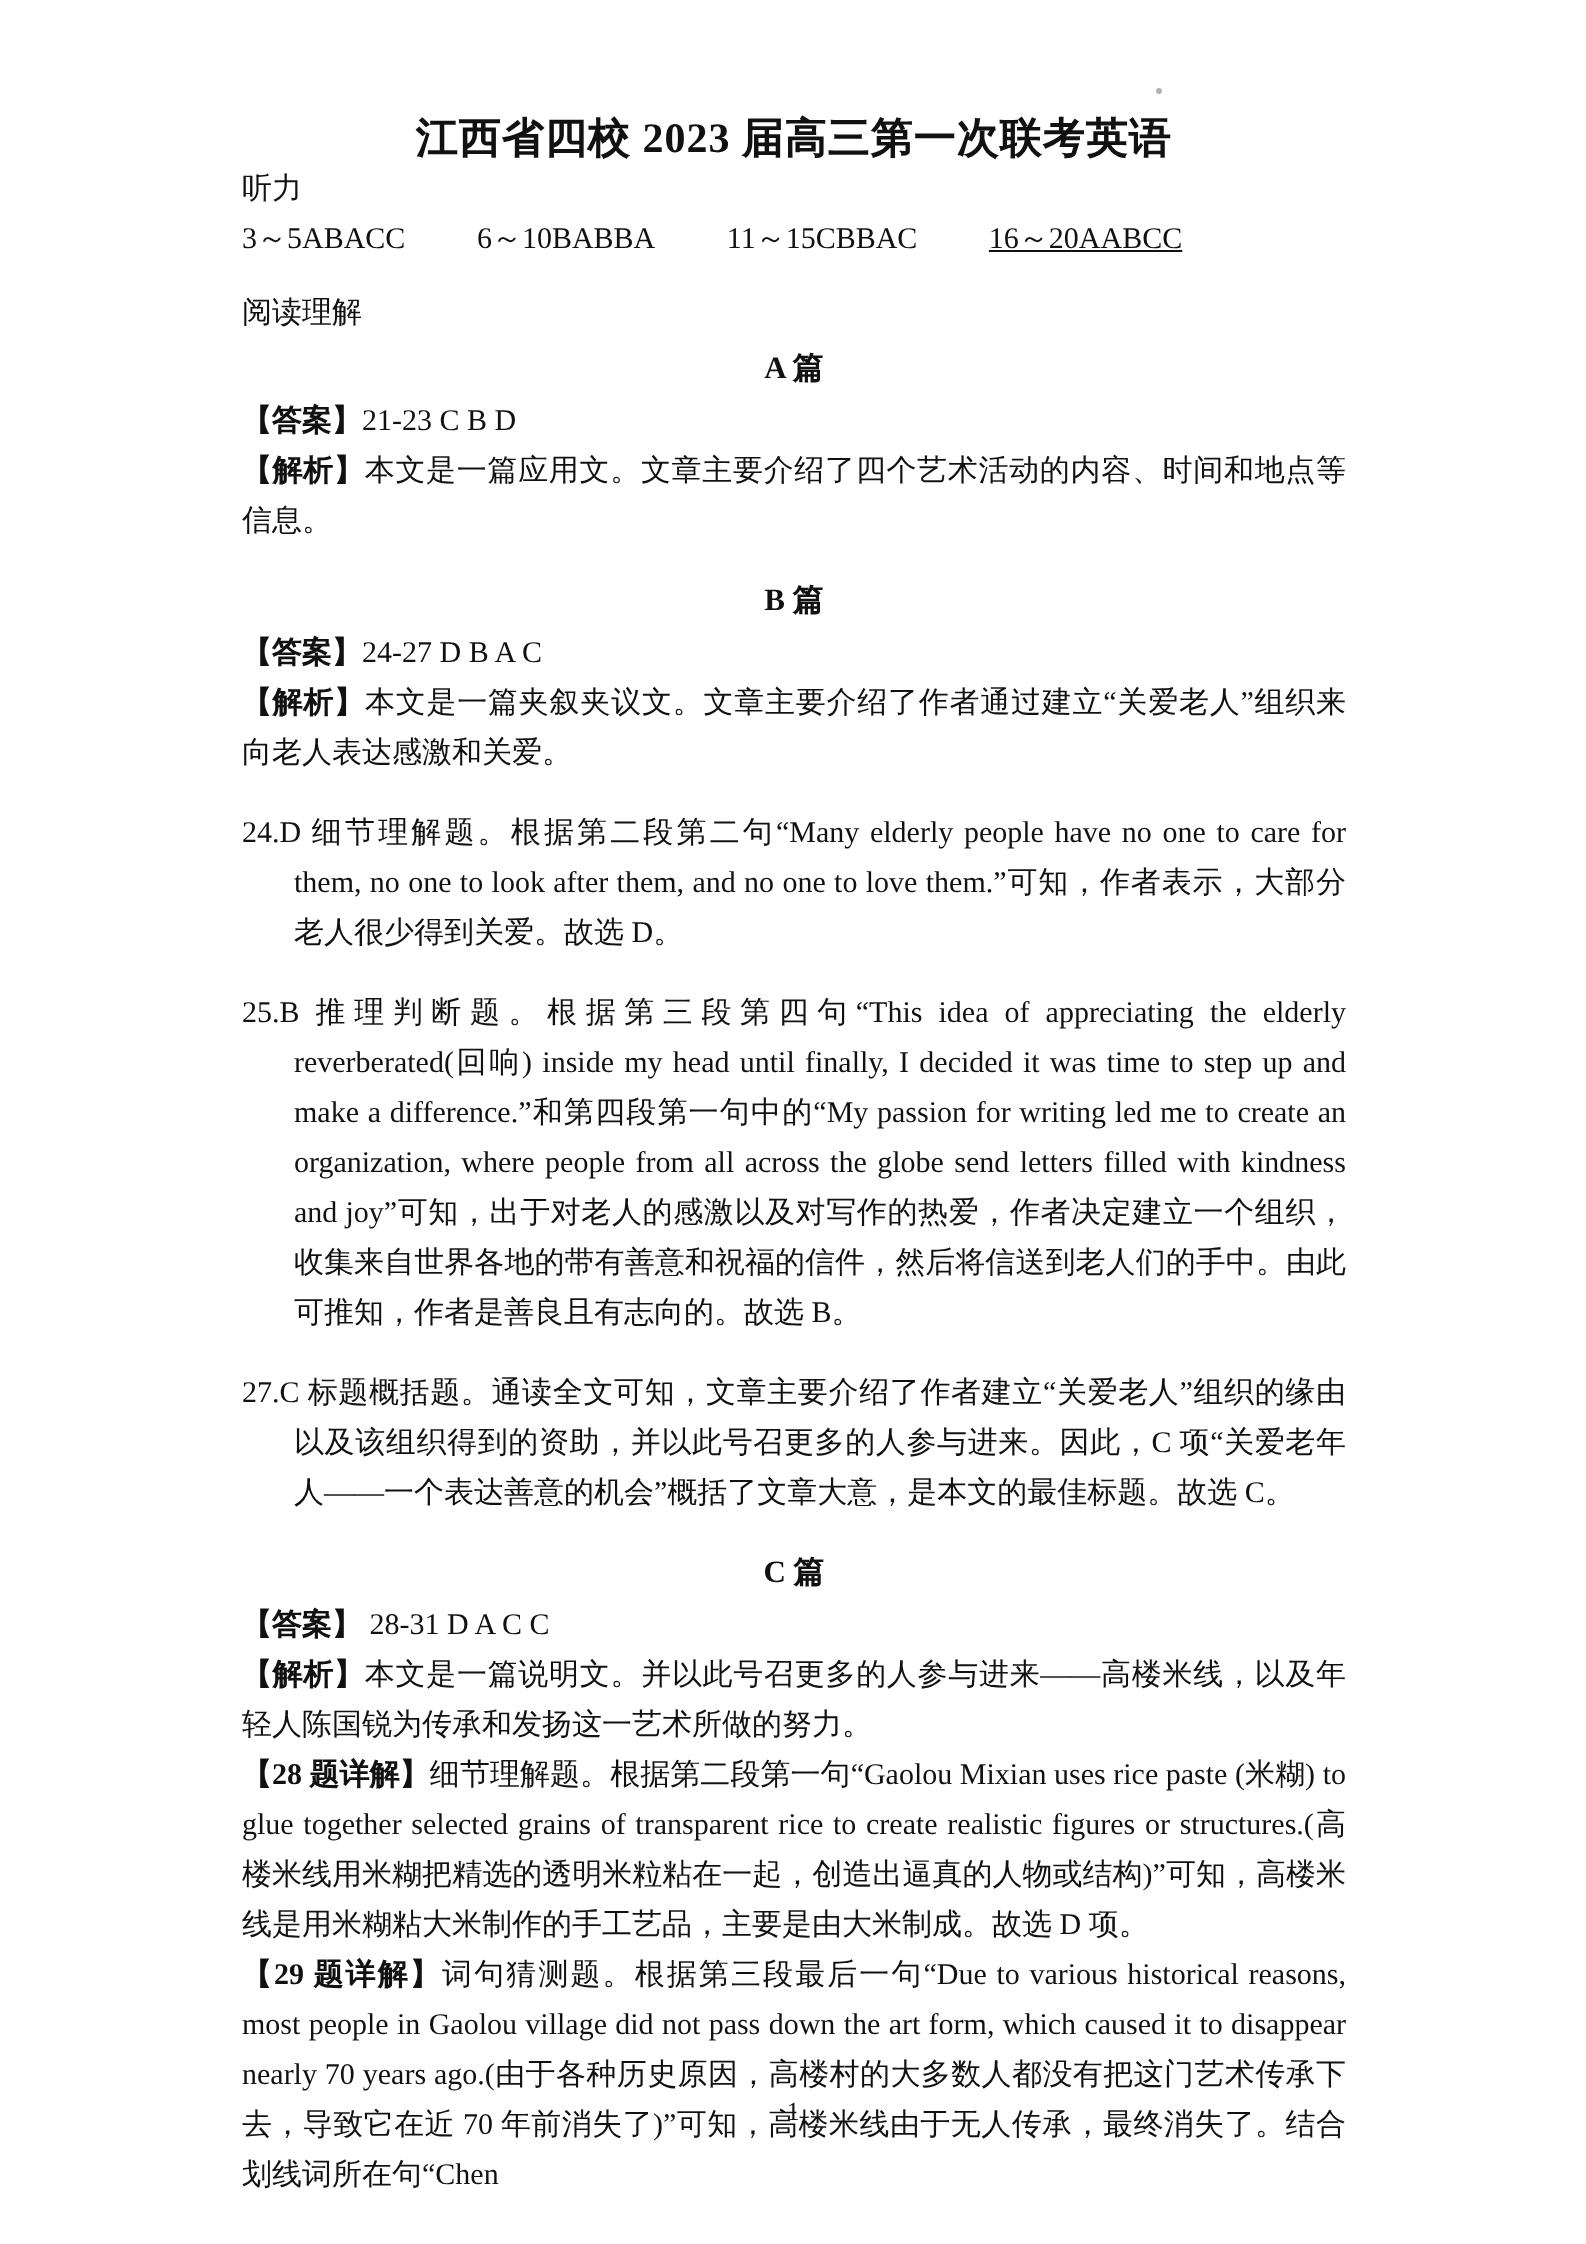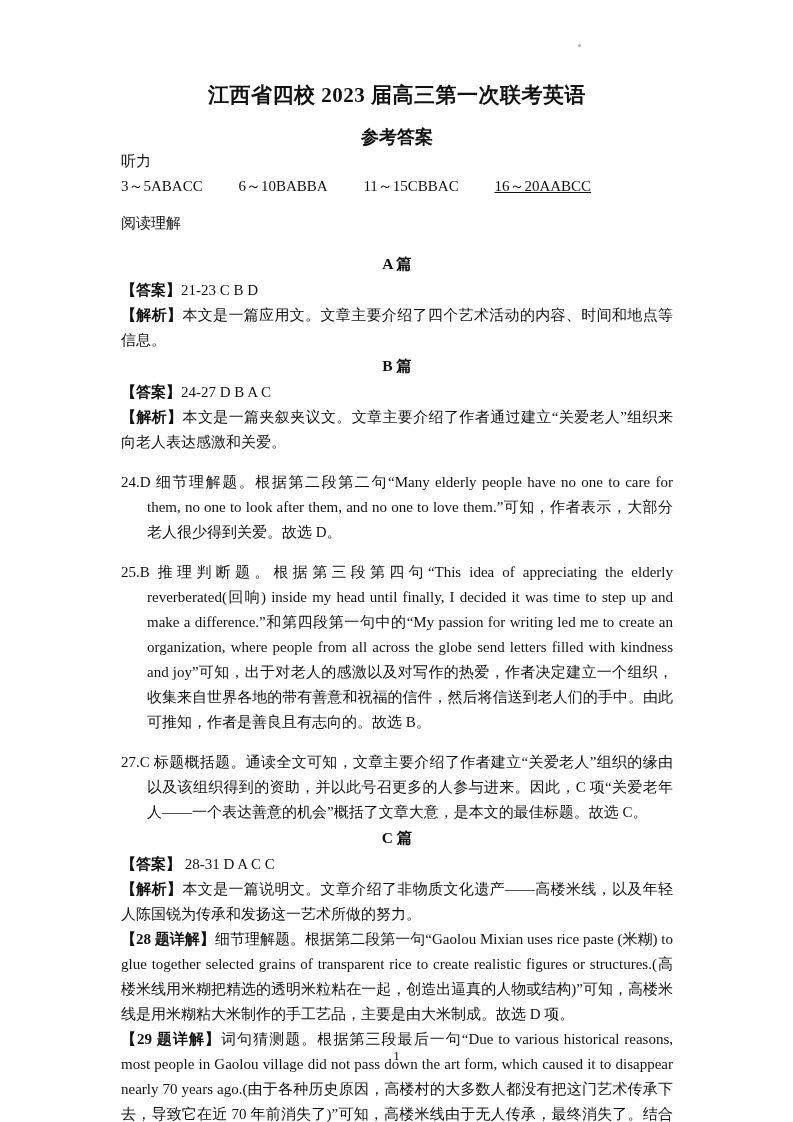--- a/index.html
+++ b/index.html
@@ -8,21 +8,21 @@
     width: 793px;
     height: 1122px;
     position: relative;
     overflow: hidden;
     font-family: "Liberation Serif", "DejaVu Serif", serif;
     color: #111;
   }
   .page {
     position: absolute;
     inset: 0;
-    padding: 82px 120px 0 121px;
+    padding: 56px 120px 0 121px;
   }
   .speck {
     position: absolute;
     top: 44px;
     left: 578px;
     width: 3px;
     height: 3px;
     border-radius: 50%;
     background: #8a8a8a;
     opacity: 0.65;
@@ -50,23 +50,24 @@
     line-height: 25px;
   }
   .listening-line span { margin-right: 32px; }
   .listening-line span:last-child { margin-right: 0; text-decoration: underline; }
   .reading-heading { margin-top: 12px; }
   .passage-title {
     text-align: center;
     font-size: 15.5px;
     line-height: 25px;
     font-weight: bold;
+    margin-top: 14px;
     margin-bottom: 2px;
   }
-  .passage-title.first { margin-top: 15px; }
+  .passage-title.first { margin-top: 2px; }
   .body-text {
     font-size: 15px;
     line-height: 25px;
     text-align: justify;
     text-justify: inter-ideograph;
   }
   .label-bold { font-weight: bold; }
   .hanging {
     padding-left: 26px;
     text-indent: -26px;
@@ -82,21 +83,20 @@
     color: #111;
   }
 </style>
 </head>
 <body>
 
 <div class="page">
   <div class="speck"></div>
 
   <h1 class="doc-title">江西省四校 2023 届高三第一次联考英语</h1>
-  <h2 class="doc-subtitle">参考答案</h2>
 
   <p class="section-heading">听力</p>
   <p class="listening-line">
     <span>3～5ABACC</span>
     <span>6～10BABBA</span>
     <span>11～15CBBAC</span>
     <span>16～20AABCC</span>
   </p>
 
   <p class="section-heading reading-heading">阅读理解</p>
@@ -107,18 +107,18 @@
 
   <h3 class="passage-title">B 篇</h3>
   <p class="body-text"><span class="label-bold">【答案】</span><span>24-27 D B A C</span></p>
   <p class="body-text"><span class="label-bold">【解析】</span><span>本文是一篇夹叙夹议文。文章主要介绍了作者通过建立“关爱老人”组织来向老人表达感激和关爱。</span></p>
   <p class="body-text hanging">24.D 细节理解题。根据第二段第二句“Many elderly people have no one to care for them, no one to look after them, and no one to love them.”可知，作者表示，大部分老人很少得到关爱。故选 D。</p>
   <p class="body-text hanging">25.B 推理判断题。根据第三段第四句“This idea of appreciating the elderly reverberated(回响) inside my head until finally, I decided it was time to step up and make a difference.”和第四段第一句中的“My passion for writing led me to create an organization, where people from all across the globe send letters filled with kindness and joy”可知，出于对老人的感激以及对写作的热爱，作者决定建立一个组织，收集来自世界各地的带有善意和祝福的信件，然后将信送到老人们的手中。由此可推知，作者是善良且有志向的。故选 B。</p>
   <p class="body-text hanging">27.C 标题概括题。通读全文可知，文章主要介绍了作者建立“关爱老人”组织的缘由以及该组织得到的资助，并以此号召更多的人参与进来。因此，C 项“关爱老年人——一个表达善意的机会”概括了文章大意，是本文的最佳标题。故选 C。</p>
 
   <h3 class="passage-title">C 篇</h3>
   <p class="body-text"><span class="label-bold">【答案】</span><span> 28-31 D A C C</span></p>
-  <p class="body-text"><span class="label-bold">【解析】</span><span>本文是一篇说明文。文章介绍了非物质文化遗产——高楼米线，以及年轻人陈国锐为传承和发扬这一艺术所做的努力。</span></p>
+  <p class="body-text"><span class="label-bold">【解析】</span><span>本文是一篇说明文。并以此号召更多的人参与进来——高楼米线，以及年轻人陈国锐为传承和发扬这一艺术所做的努力。</span></p>
   <p class="body-text"><span class="label-bold">【28 题详解】</span><span>细节理解题。根据第二段第一句“Gaolou Mixian uses rice paste (米糊) to glue together selected grains of transparent rice to create realistic figures or  structures.(高楼米线用米糊把精选的透明米粒粘在一起，创造出逼真的人物或结构)”可知，高楼米线是用米糊粘大米制作的手工艺品，主要是由大米制成。故选 D 项。</span></p>
   <p class="body-text"><span class="label-bold">【29 题详解】</span><span>词句猜测题。根据第三段最后一句“Due to various historical reasons, most people in Gaolou village did not pass down the art form, which caused it to disappear nearly 70 years ago.(由于各种历史原因，高楼村的大多数人都没有把这门艺术传承下去，导致它在近 70 年前消失了)”可知，高楼米线由于无人传承，最终消失了。结合划线词所在句“Chen</span></p>
 </div>
 
 <div class="page-number">1</div>
 
 </body></html>

